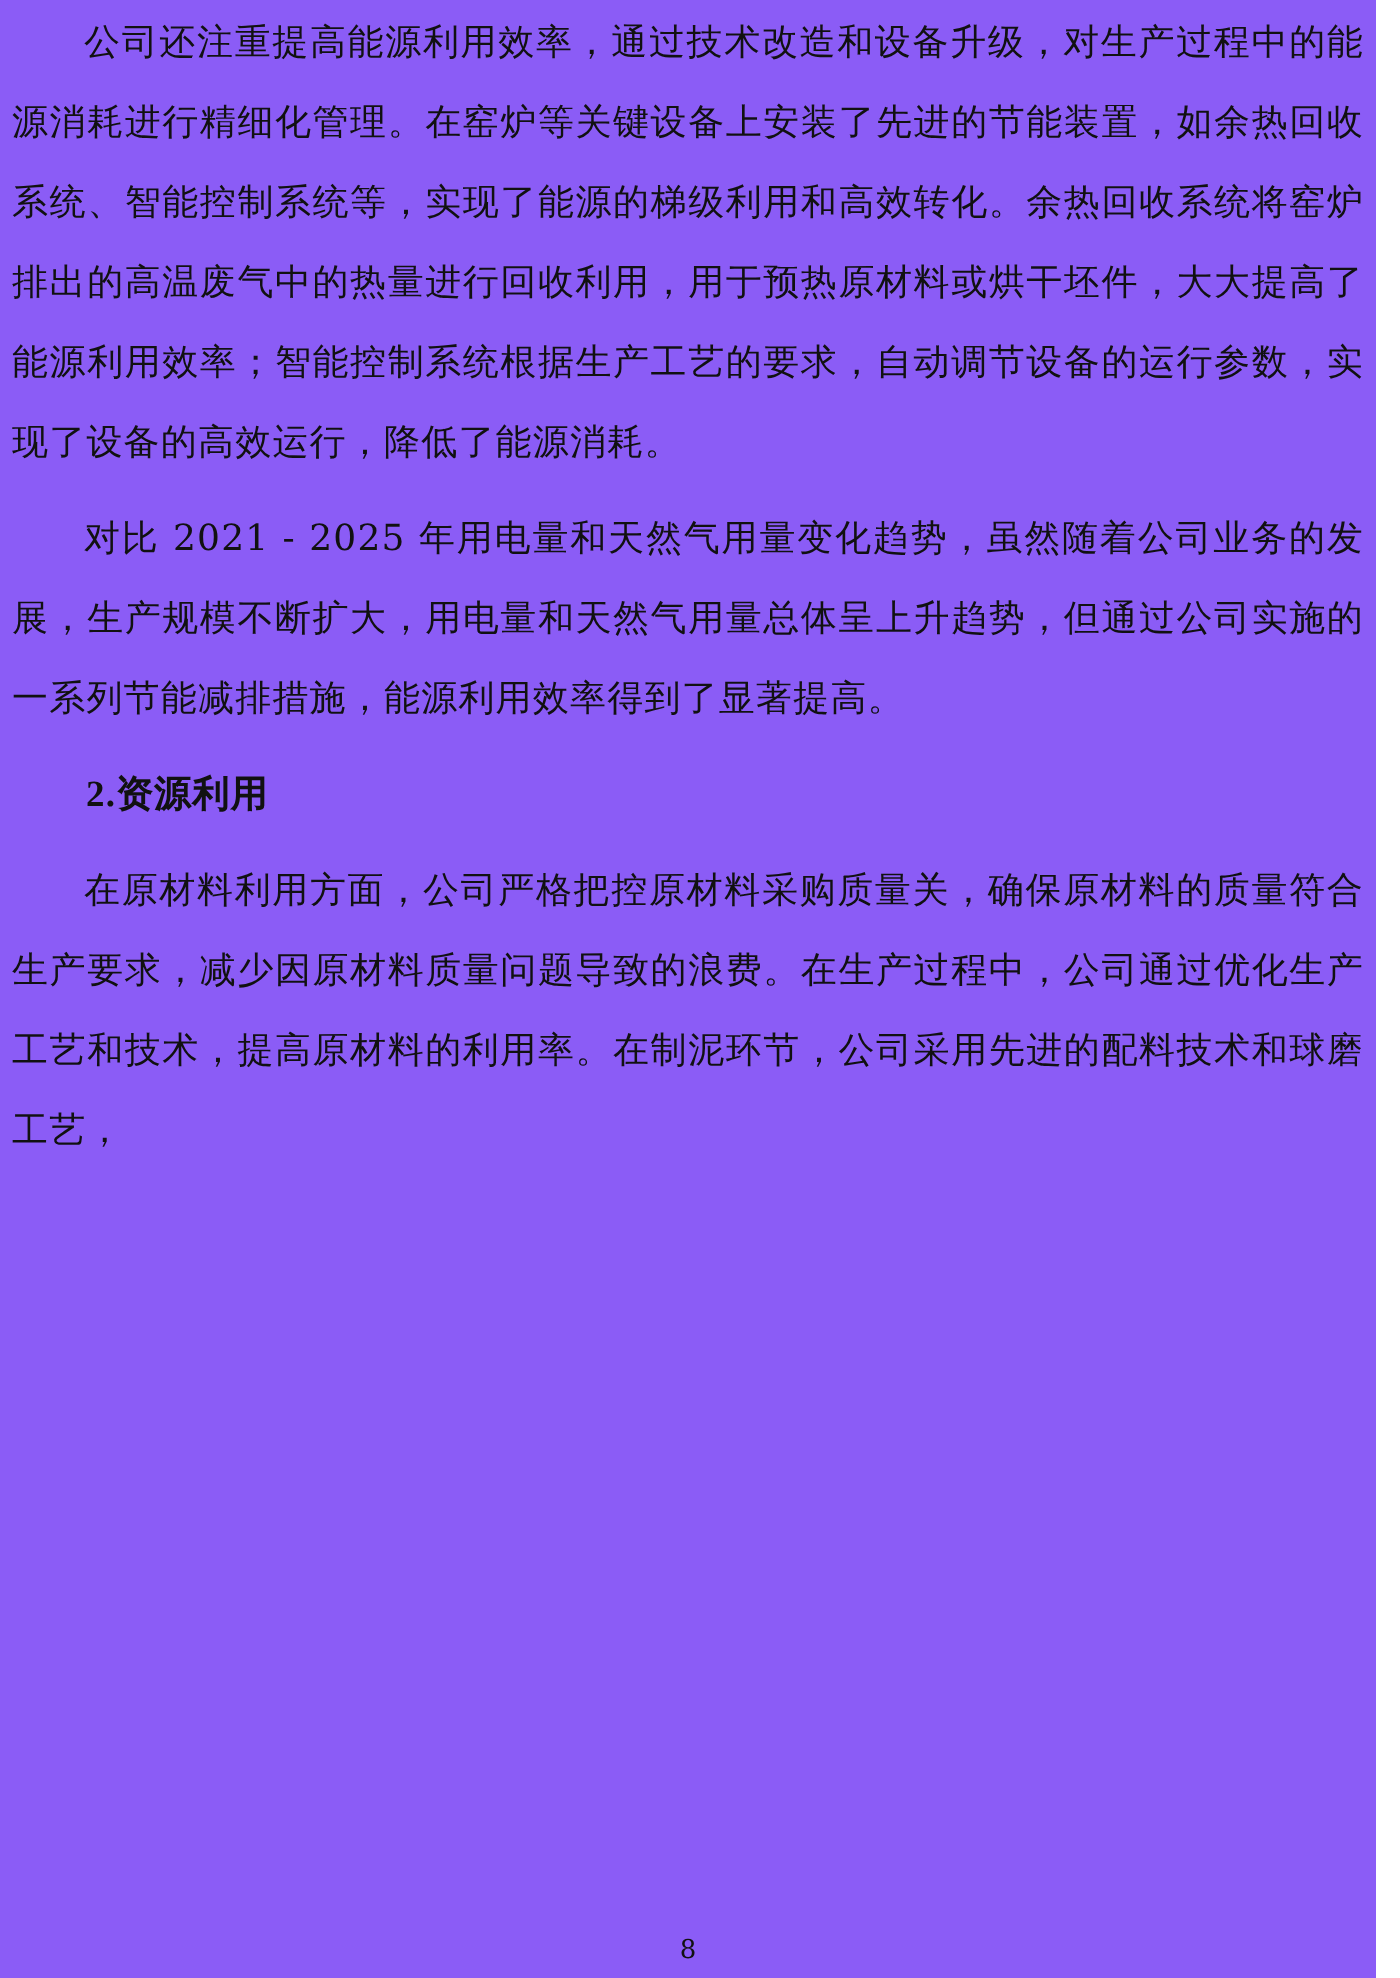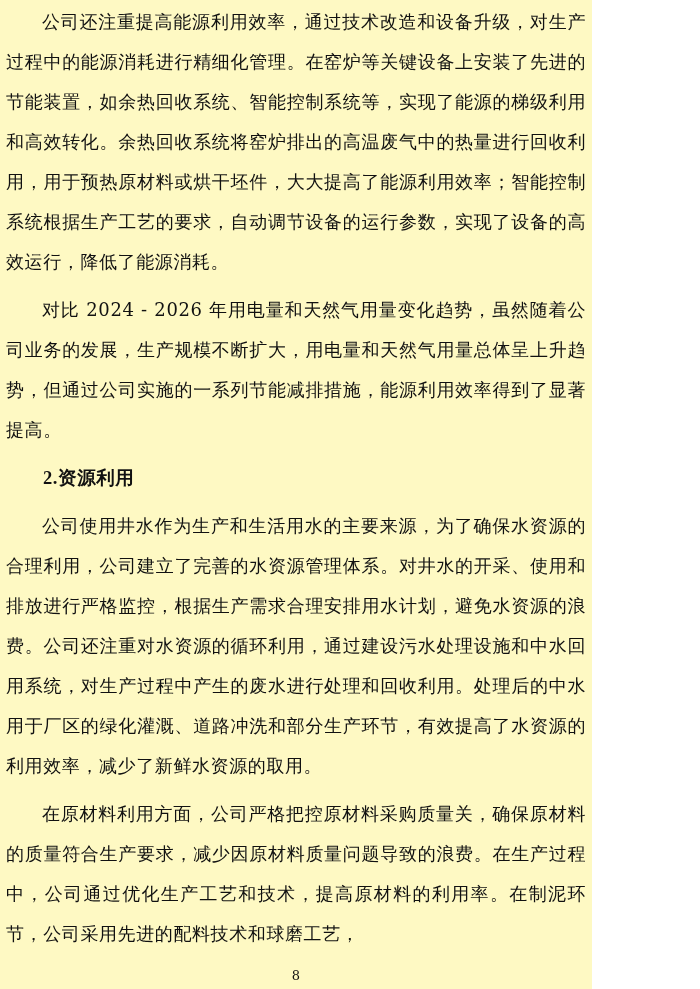--- a/index.html
+++ b/index.html
@@ -2,24 +2,24 @@
 <html lang="zh"><head>
 <meta charset="utf-8">
 <style>
   html, body {
     margin: 0;
     padding: 0;
     background: #ffffff;
   }
   .doc-page {
     position: relative;
-    width: 592px;
+    width: 688px;
     height: 989px;
     margin: 0;
-    background: #fef9c3;
+    background: #8b5cf6;
     box-sizing: border-box;
     padding: 2px 6px 0 6px;
     font-family: "DejaVu Serif", "Liberation Serif", serif;
     color: #111111;
     overflow: hidden;
   }
   .body-para {
     margin: 0 0 8px 0;
     font-size: 18px;
     line-height: 40px;
@@ -50,24 +50,23 @@
     color: #111111;
   }
 </style>
 </head>
 <body>
 
 <div class="doc-page">
 
   <p class="body-para">公司还注重提高能源利用效率，通过技术改造和设备升级，对生产过程中的能源消耗进行精细化管理。在窑炉等关键设备上安装了先进的节能装置，如余热回收系统、智能控制系统等，实现了能源的梯级利用和高效转化。余热回收系统将窑炉排出的高温废气中的热量进行回收利用，用于预热原材料或烘干坯件，大大提高了能源利用效率；智能控制系统根据生产工艺的要求，自动调节设备的运行参数，实现了设备的高效运行，降低了能源消耗。</p>
 
-  <p class="body-para">对比 2024 - 2026 年用电量和天然气用量变化趋势，虽然随着公司业务的发展，生产规模不断扩大，用电量和天然气用量总体呈上升趋势，但通过公司实施的一系列节能减排措施，能源利用效率得到了显著提高。</p>
+  <p class="body-para">对比 2021 - 2025 年用电量和天然气用量变化趋势，虽然随着公司业务的发展，生产规模不断扩大，用电量和天然气用量总体呈上升趋势，但通过公司实施的一系列节能减排措施，能源利用效率得到了显著提高。</p>
 
   <h3 class="section-heading">2.资源利用</h3>
 
 
-  <p class="body-para">公司使用井水作为生产和生活用水的主要来源，为了确保水资源的合理利用，公司建立了完善的水资源管理体系。对井水的开采、使用和排放进行严格监控，根据生产需求合理安排用水计划，避免水资源的浪费。公司还注重对水资源的循环利用，通过建设污水处理设施和中水回用系统，对生产过程中产生的废水进行处理和回收利用。处理后的中水用于厂区的绿化灌溉、道路冲洗和部分生产环节，有效提高了水资源的利用效率，减少了新鲜水资源的取用。</p>
 
   <p class="body-para">在原材料利用方面，公司严格把控原材料采购质量关，确保原材料的质量符合生产要求，减少因原材料质量问题导致的浪费。在生产过程中，公司通过优化生产工艺和技术，提高原材料的利用率。在制泥环节，公司采用先进的配料技术和球磨工艺，</p>
 
   <div class="page-number">8</div>
 
 </div>
 
 </body></html>

